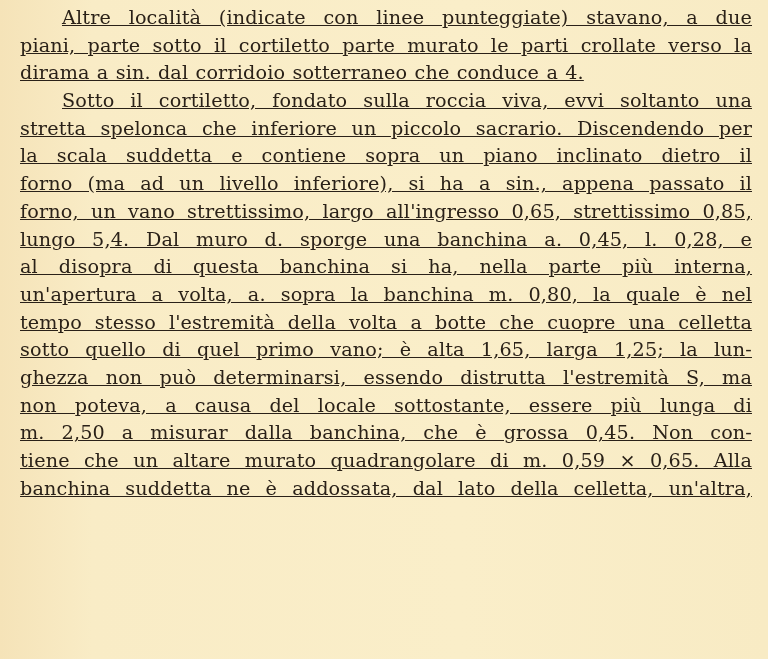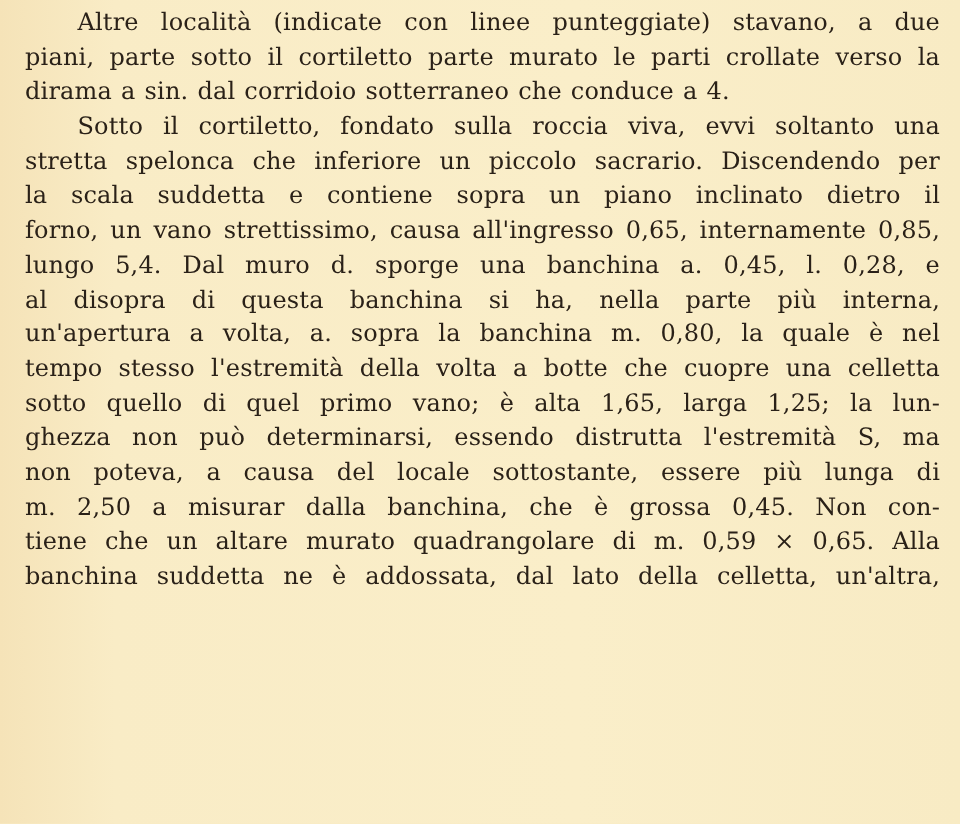--- a/index.html
+++ b/index.html
@@ -24,20 +24,21 @@
   .text-block {
     position: absolute;
     left: 20px;
     top: 4px;
     width: 732px;
     font-family: "DejaVu Serif", "Liberation Serif", serif;
     font-size: 19.2px;
     color: #2a2118;
     letter-spacing: 0.15px;
     word-spacing: 1px;
+    text-decoration: underline;
   }
   .line {
     display: block;
     height: 27.7px;
     line-height: 27.7px;
     white-space: nowrap;
     text-align: justify;
     text-align-last: justify;
   }
   .line.indent {
@@ -54,21 +55,22 @@
   <div class="text-block">
     <div>
       <span class="line indent">Altre località (indicate con linee punteggiate) stavano, a due</span>
       <span class="line">piani, parte sotto il cortiletto parte murato le parti crollate verso la</span>
       <span class="line last">dirama a sin. dal corridoio sotterraneo che conduce a 4.</span>
     </div>
     <div>
       <span class="line indent">Sotto il cortiletto, fondato sulla roccia viva, evvi soltanto una</span>
       <span class="line">stretta spelonca che inferiore un piccolo sacrario. Discendendo per</span>
       <span class="line">la scala suddetta e contiene sopra un piano inclinato dietro il</span>
-      <span class="line">forno, un vano strettissimo, causa all'ingresso 0,65, internamente 0,85,</span>
+      <span class="line">forno (ma ad un livello inferiore), si ha a sin., appena passato il</span>
+      <span class="line">forno, un vano strettissimo, largo all'ingresso 0,65, strettissimo 0,85,</span>
       <span class="line">lungo 5,4. Dal muro d. sporge una banchina a. 0,45, l. 0,28, e</span>
       <span class="line">al disopra di questa banchina si ha, nella parte più interna,</span>
       <span class="line">un'apertura a volta, a. sopra la banchina m. 0,80, la quale è nel</span>
       <span class="line">tempo stesso l'estremità della volta a botte che cuopre una celletta</span>
       <span class="line">sotto quello di quel primo vano; è alta 1,65, larga 1,25; la lun-</span>
       <span class="line">ghezza non può determinarsi, essendo distrutta l'estremità S, ma</span>
       <span class="line">non poteva, a causa del locale sottostante, essere più lunga di</span>
       <span class="line">m. 2,50 a misurar dalla banchina, che è grossa 0,45. Non con-</span>
       <span class="line">tiene che un altare murato quadrangolare di m. 0,59 × 0,65. Alla</span>
       <span class="line">banchina suddetta ne è addossata, dal lato della celletta, un'altra,</span>

